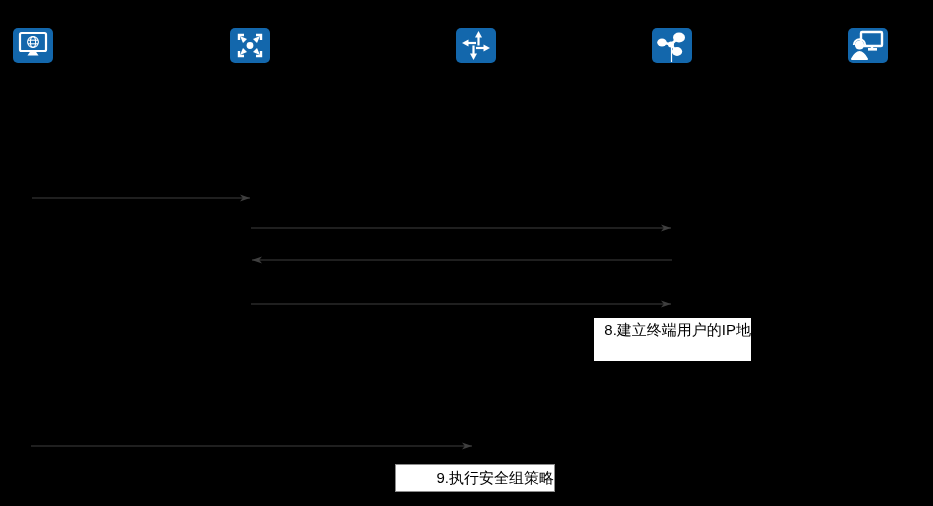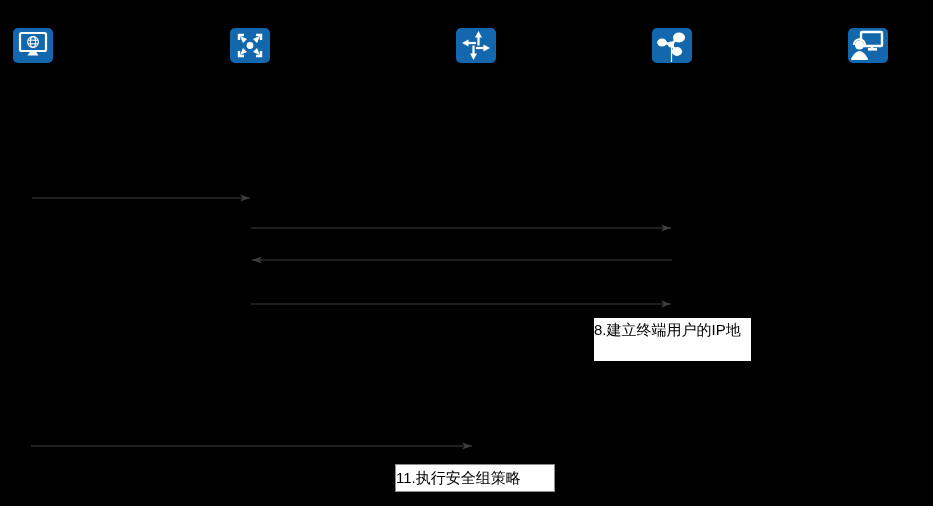--- a/index.html
+++ b/index.html
@@ -2,21 +2,21 @@
 <html><head>
 <meta charset="utf-8">
 <style>
   html,body{margin:0;padding:0;background:#000;}
   .stage{position:relative;width:933px;height:506px;background:#000;overflow:hidden;
          font-family:"Liberation Sans","DejaVu Sans",sans-serif;}
   .node{position:absolute;top:28px;width:40px;height:35px;border-radius:5px;
         background:#1367ac;display:flex;align-items:center;justify-content:center;}
   .node svg{display:block;}
   .arrow-layer{position:absolute;left:0;top:0;width:933px;height:506px;}
-  .note{position:absolute;background:#fff;color:#000;text-align:left;
+  .note{position:absolute;background:#fff;color:#000;text-align:right;
         font-size:15px;box-sizing:border-box;}
   .note-8{left:594px;top:318px;width:157px;height:43px;line-height:21px;padding-top:1px;}
   .note-11{left:395px;top:464px;width:160px;height:28px;line-height:26px;border:1px solid #8c8c8c;}
 </style>
 </head>
 <body>
 
 <div class="stage">
 
   <div class="node" style="left:13px;">
@@ -105,15 +105,15 @@
       <line x1="672" y1="260" x2="252" y2="260" marker-end="url(#ah)"></line>
       <line x1="251" y1="304" x2="671" y2="304" marker-end="url(#ah)"></line>
       <line x1="31" y1="446" x2="472" y2="446" marker-end="url(#ah)"></line>
     </g>
   </svg>
 
   <div class="note note-8">
     <div>8.建立终端用户的IP地</div>
   </div>
 
-  <div class="note note-11">11.执行安全组策略</div>
+  <div class="note note-11">9.执行安全组策略</div>
 
 </div>
 
 </body></html>

